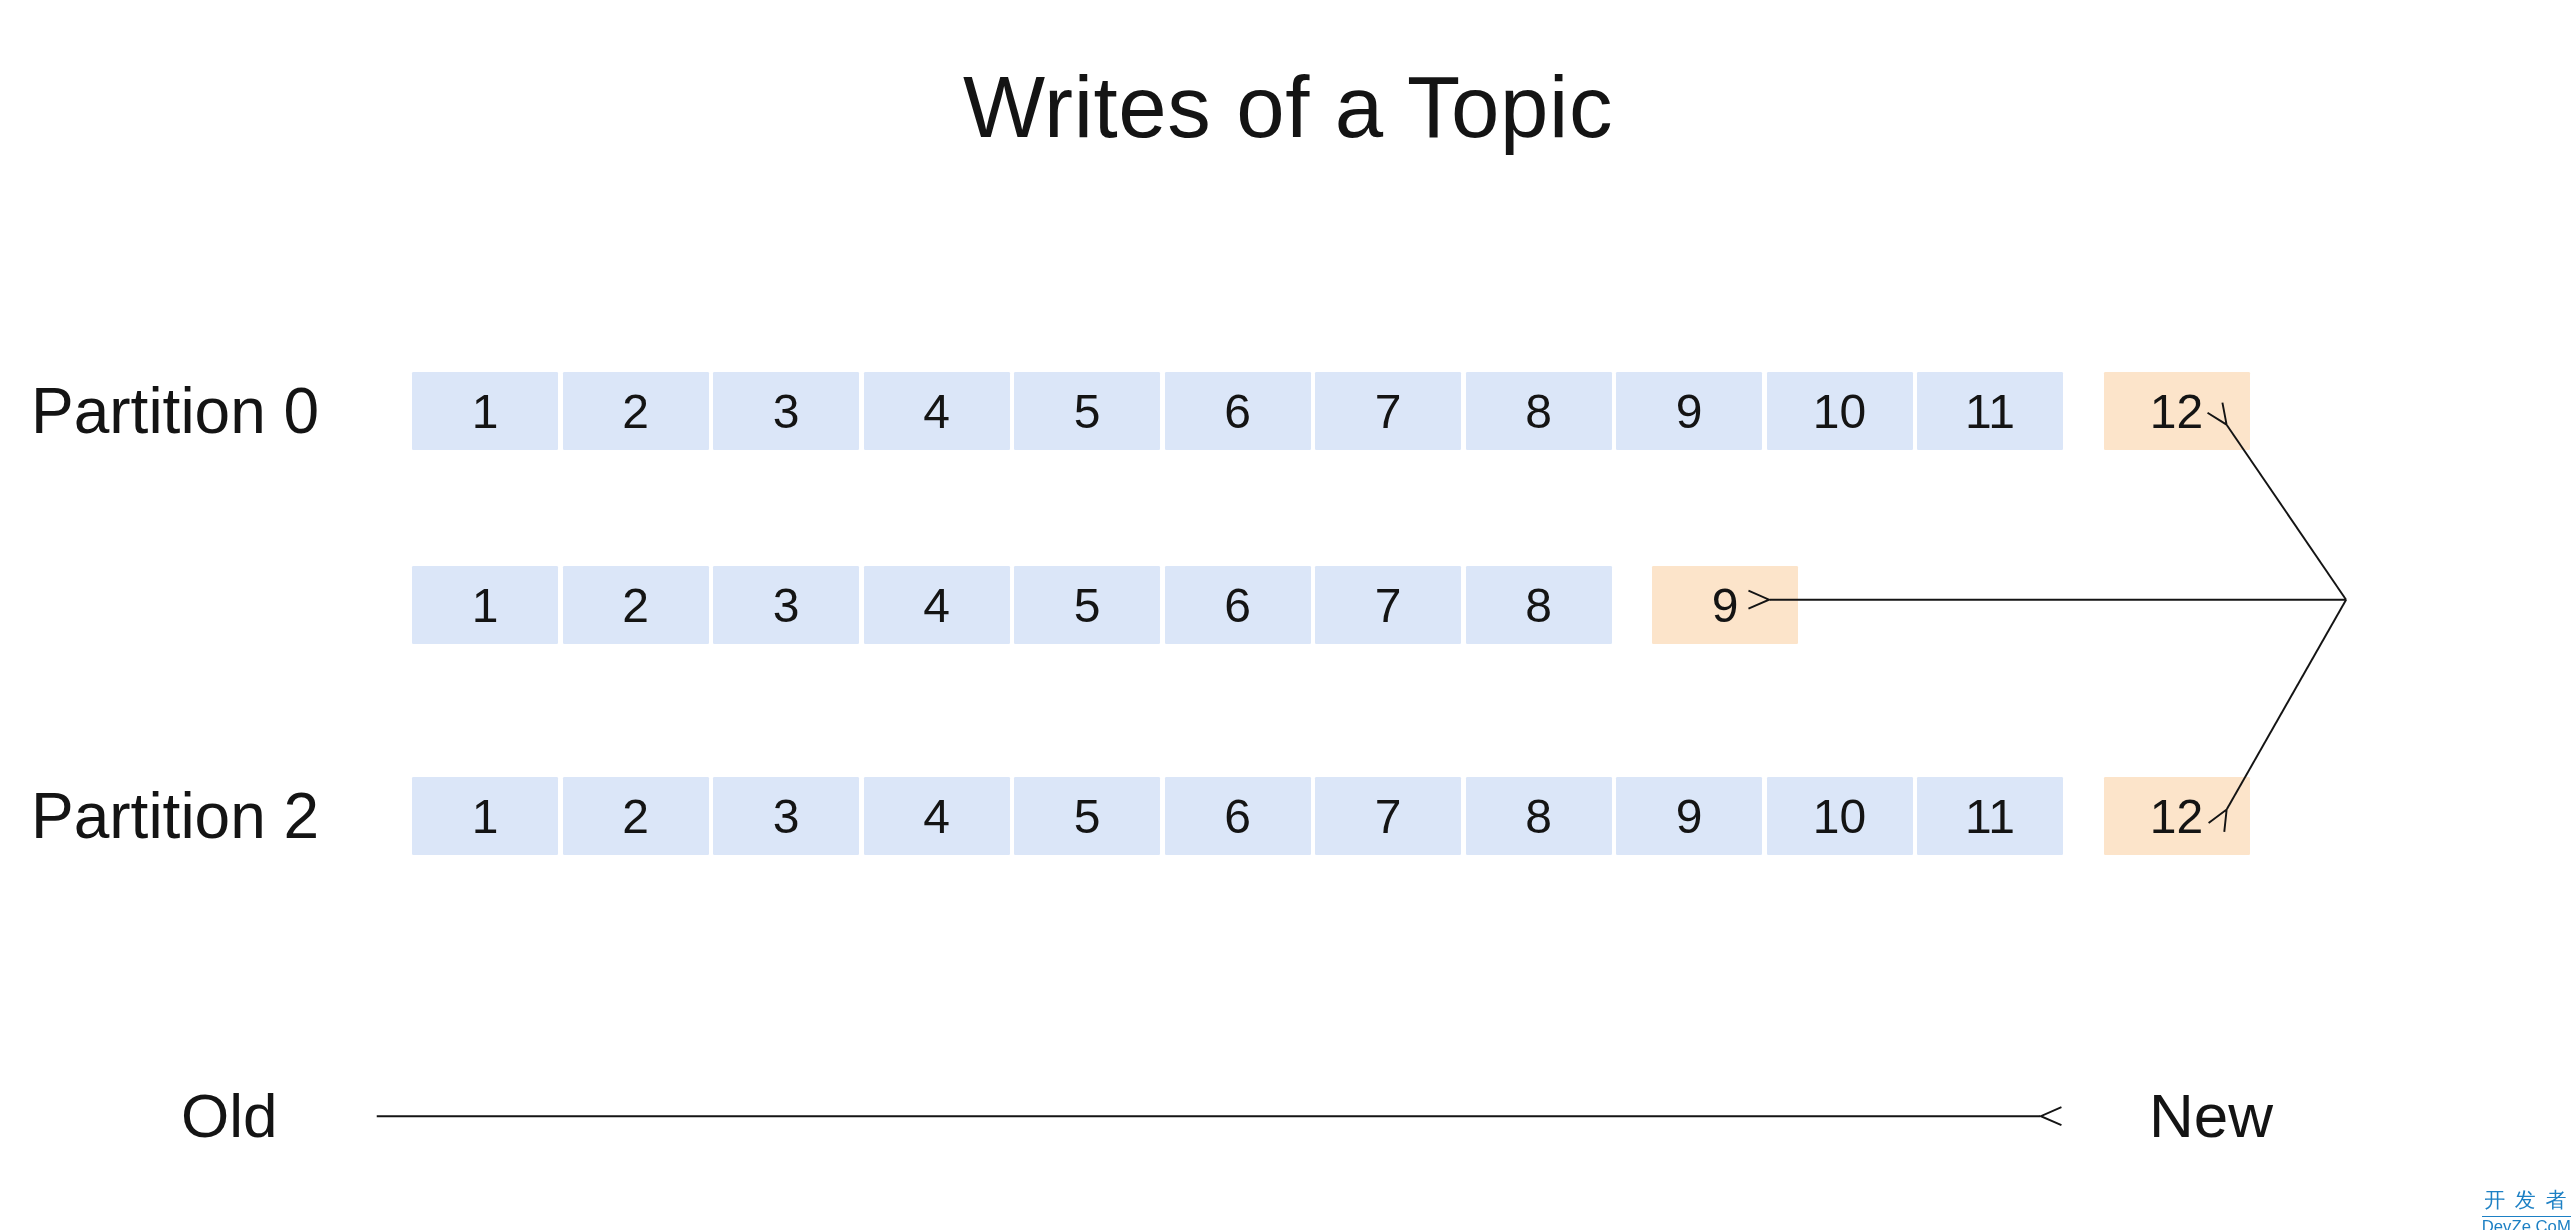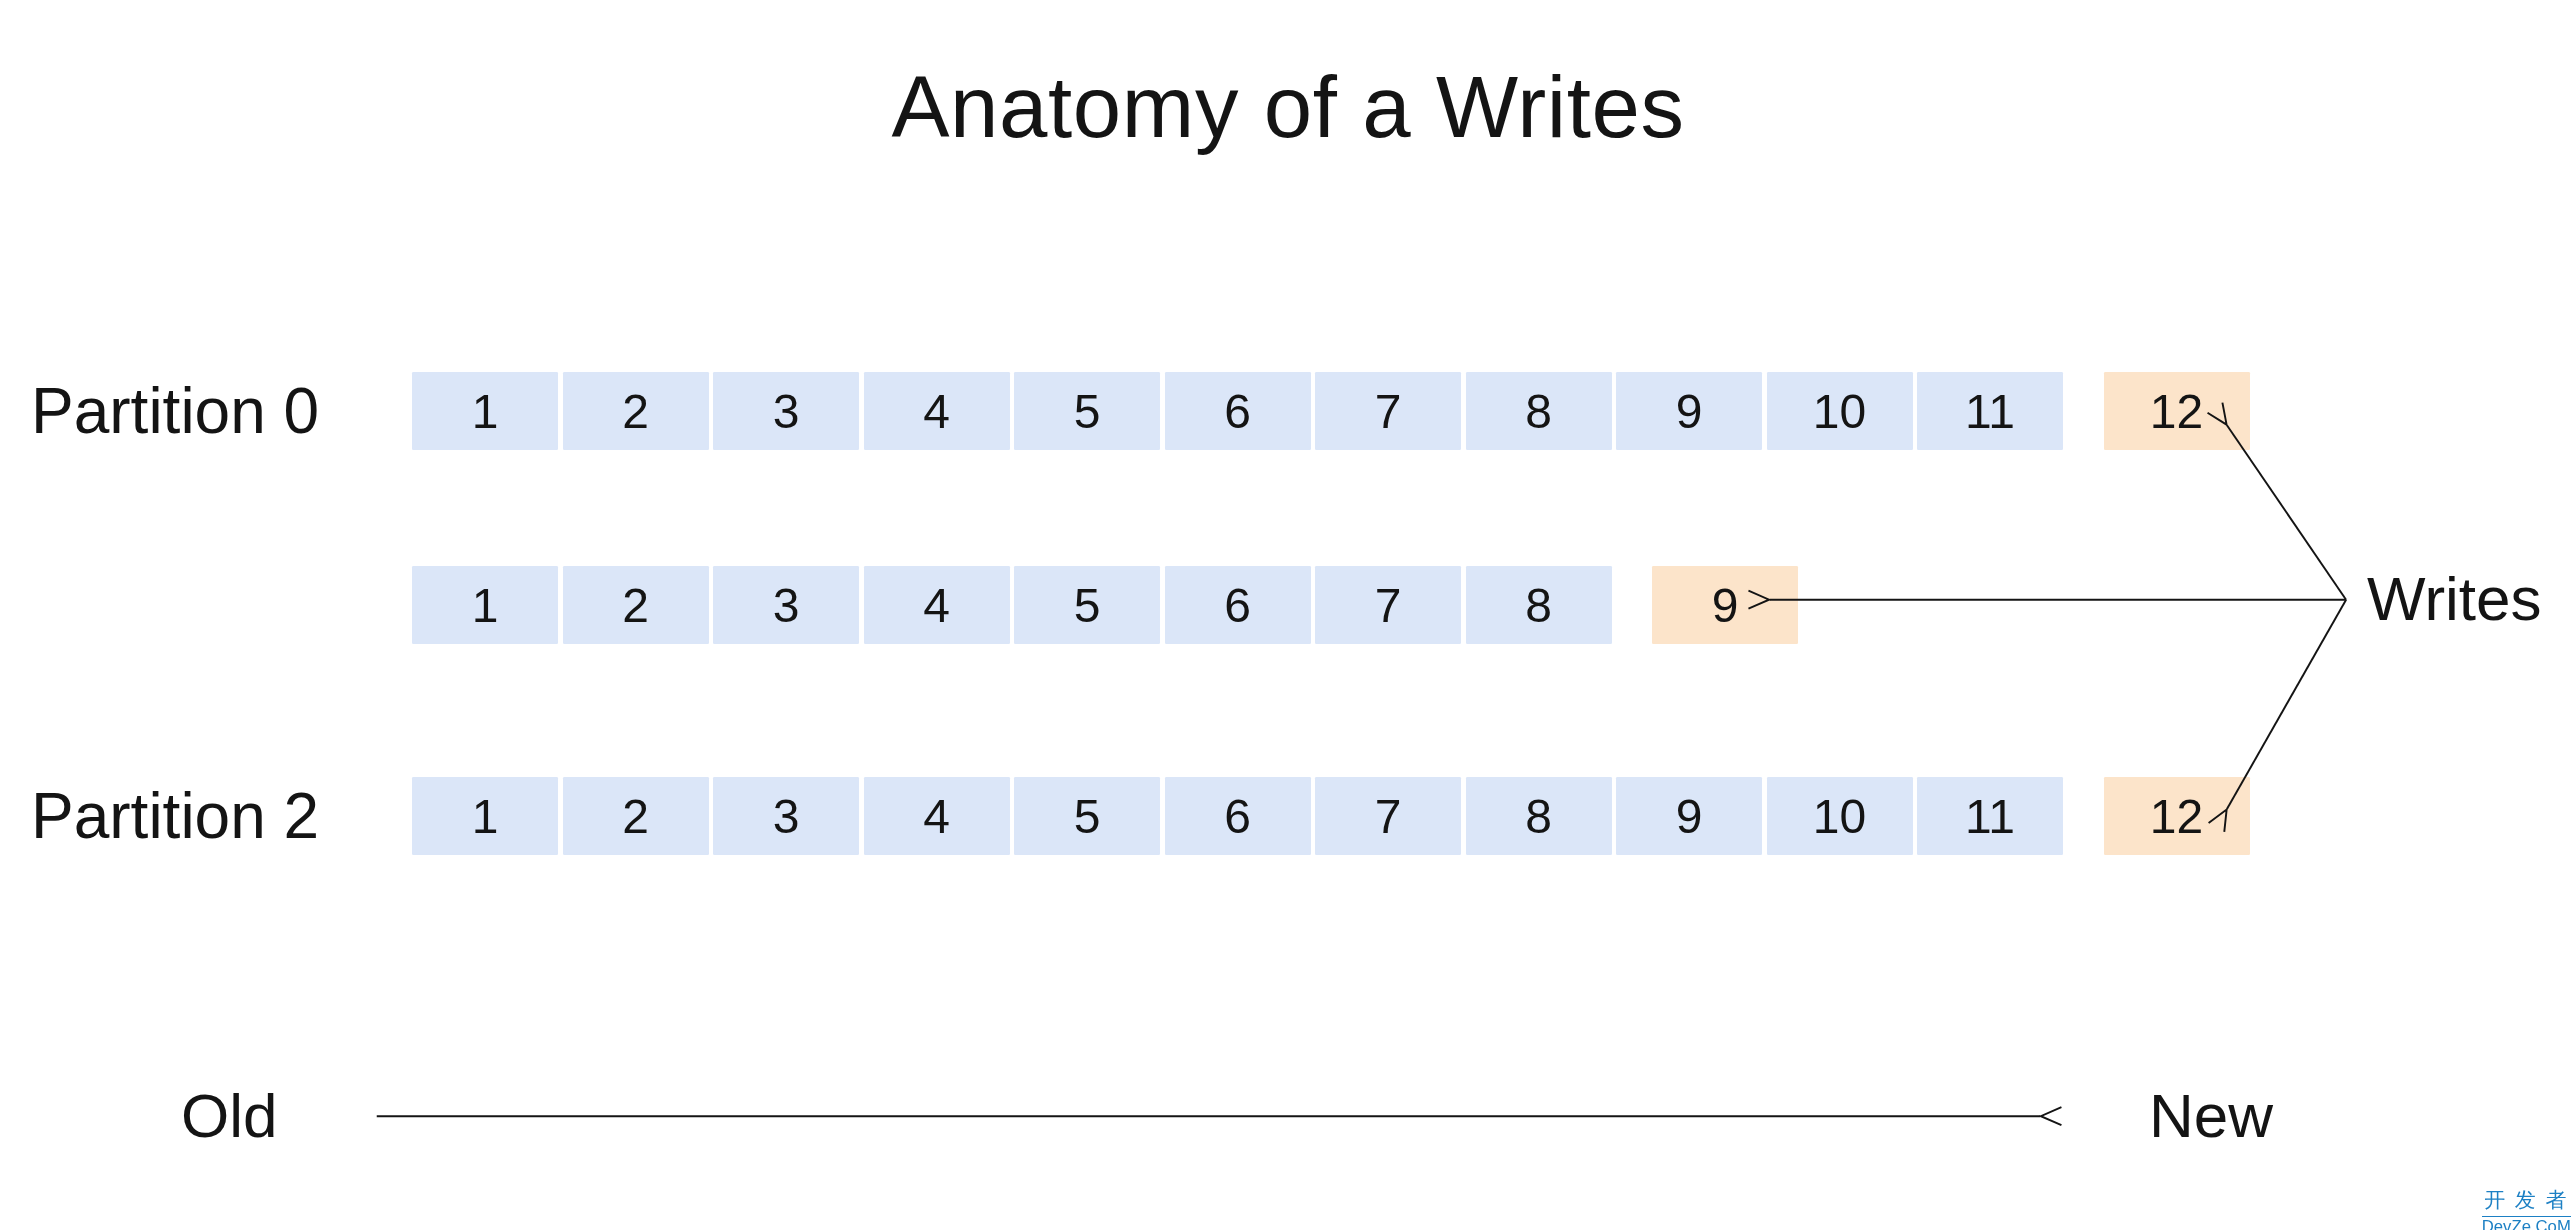--- a/index.html
+++ b/index.html
@@ -61,21 +61,21 @@
   }
   .watermark .wm-line2{
     font-size:16.7px;margin-top:0.6px;white-space:nowrap;
   }
 </style>
 </head>
 <body>
 
 <div class="canvas">
 
-  <div class="title">Anatomy of a Writes</div>
+  <div class="title">Writes of a Topic</div>
 
   <div>
       <div class="partition-row" style="top: 372px; border-radius: 25px;">
         <div class="partition-label">Partition 0</div>
         <div class="cells">
           <div class="cell">1</div>
           <div class="cell">2</div>
           <div class="cell">3</div>
           <div class="cell">4</div>
           <div class="cell">5</div>
@@ -125,21 +125,20 @@
       <marker id="arrowhead" markerUnits="userSpaceOnUse" markerWidth="44" markerHeight="44" refX="5" refY="22" orient="auto">
         <path d="M38 8 L6 22 L38 36" fill="none" stroke="#141414" stroke-width="3"></path>
       </marker>
     </defs>
     <line x1="3643" y1="931" x2="3458" y2="660" marker-end="url(#arrowhead)"></line>
     <line x1="3643" y1="931" x2="2748" y2="931" marker-end="url(#arrowhead)"></line>
     <line x1="3643" y1="931" x2="3458" y2="1256" marker-end="url(#arrowhead)"></line>
     <line x1="585" y1="1733" x2="3168" y2="1733" marker-end="url(#arrowhead)"></line>
   </svg>
 
-  <div class="writes-label">Writes</div>
 
   <div class="old-label">Old</div>
   <div class="new-label">New</div>
 
   <div class="watermark">
     <div class="wm-line1">开 发 者</div>
     <div class="wm-line2">DevZe.CoM</div>
   </div>
 
 </div>

